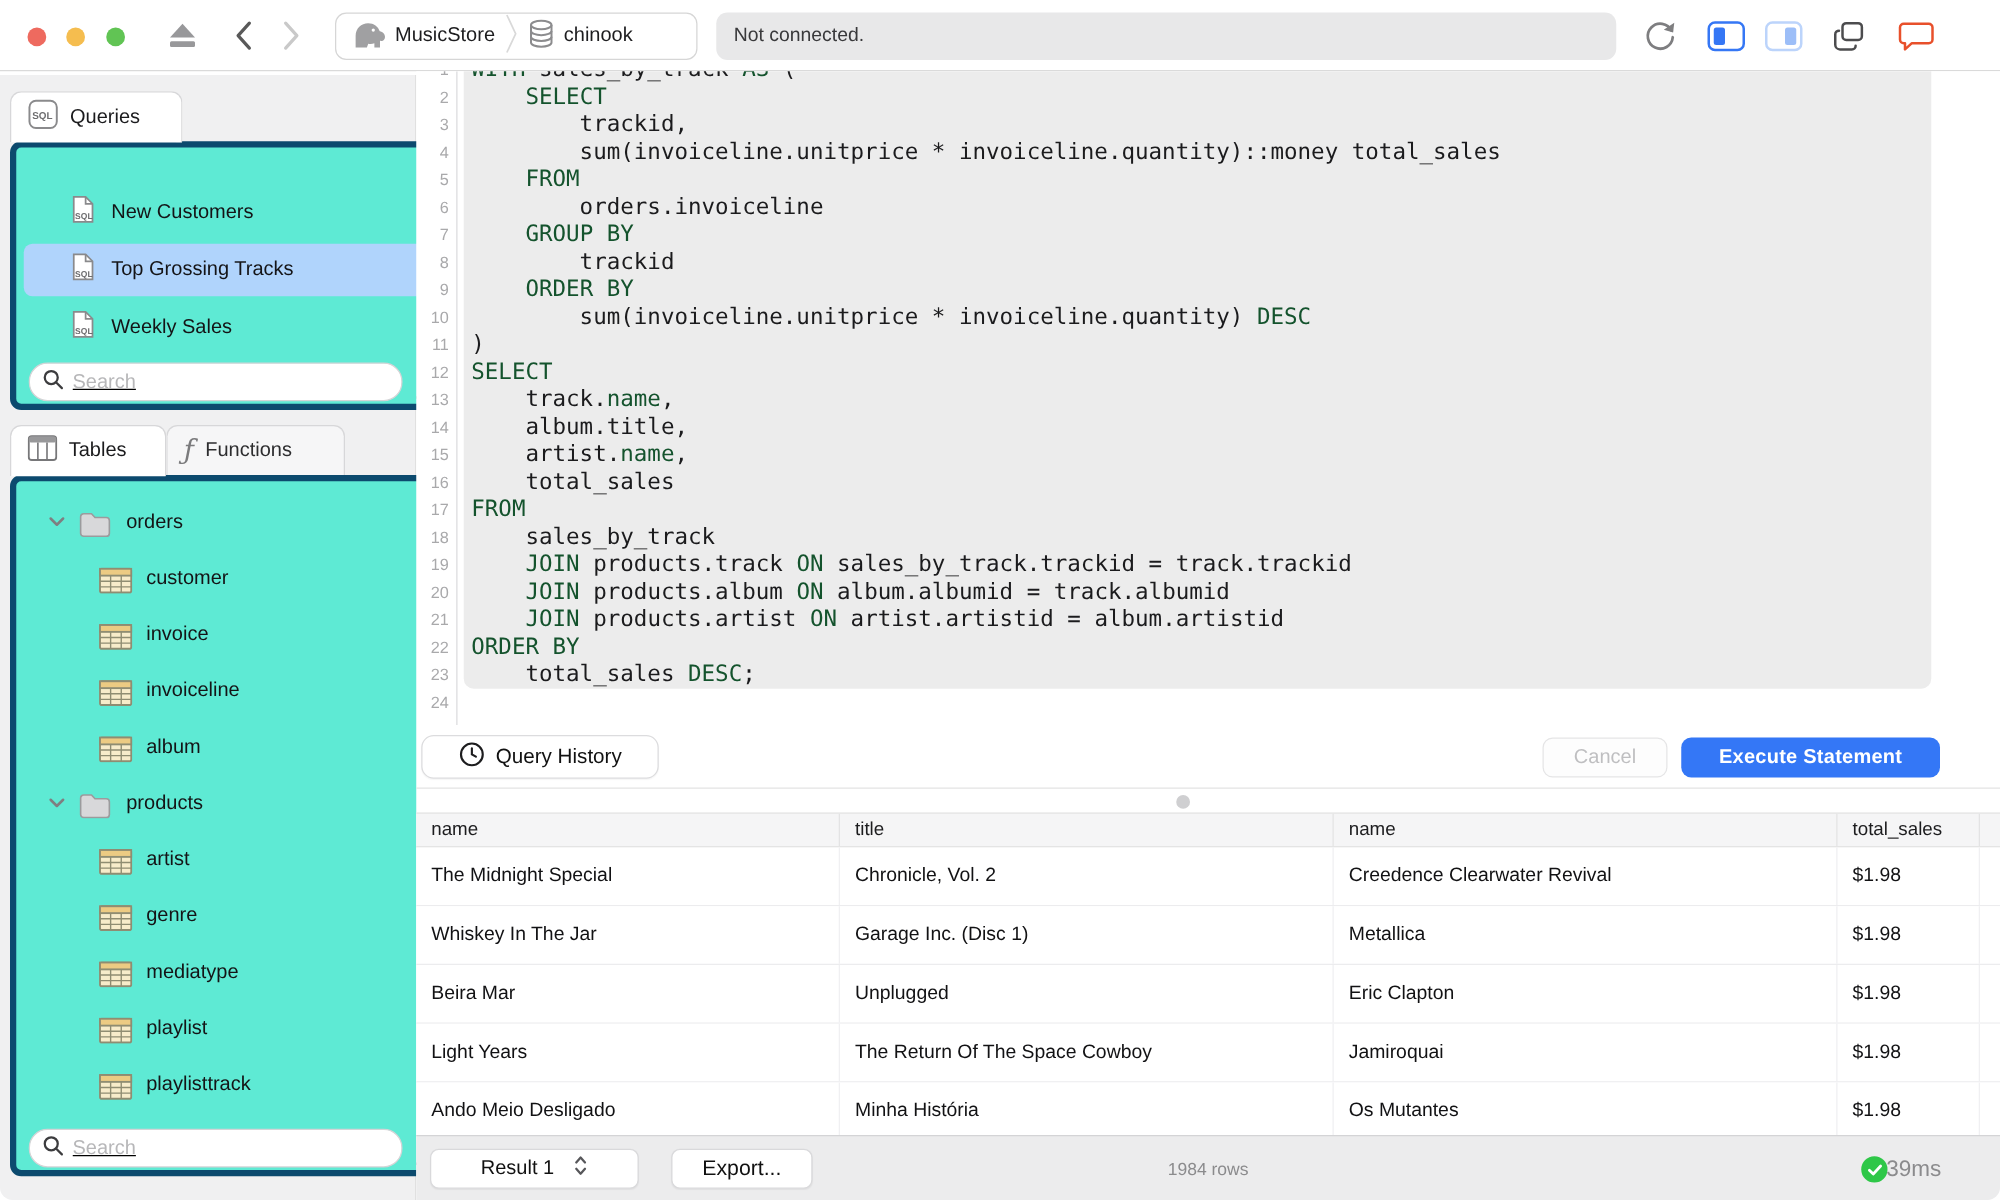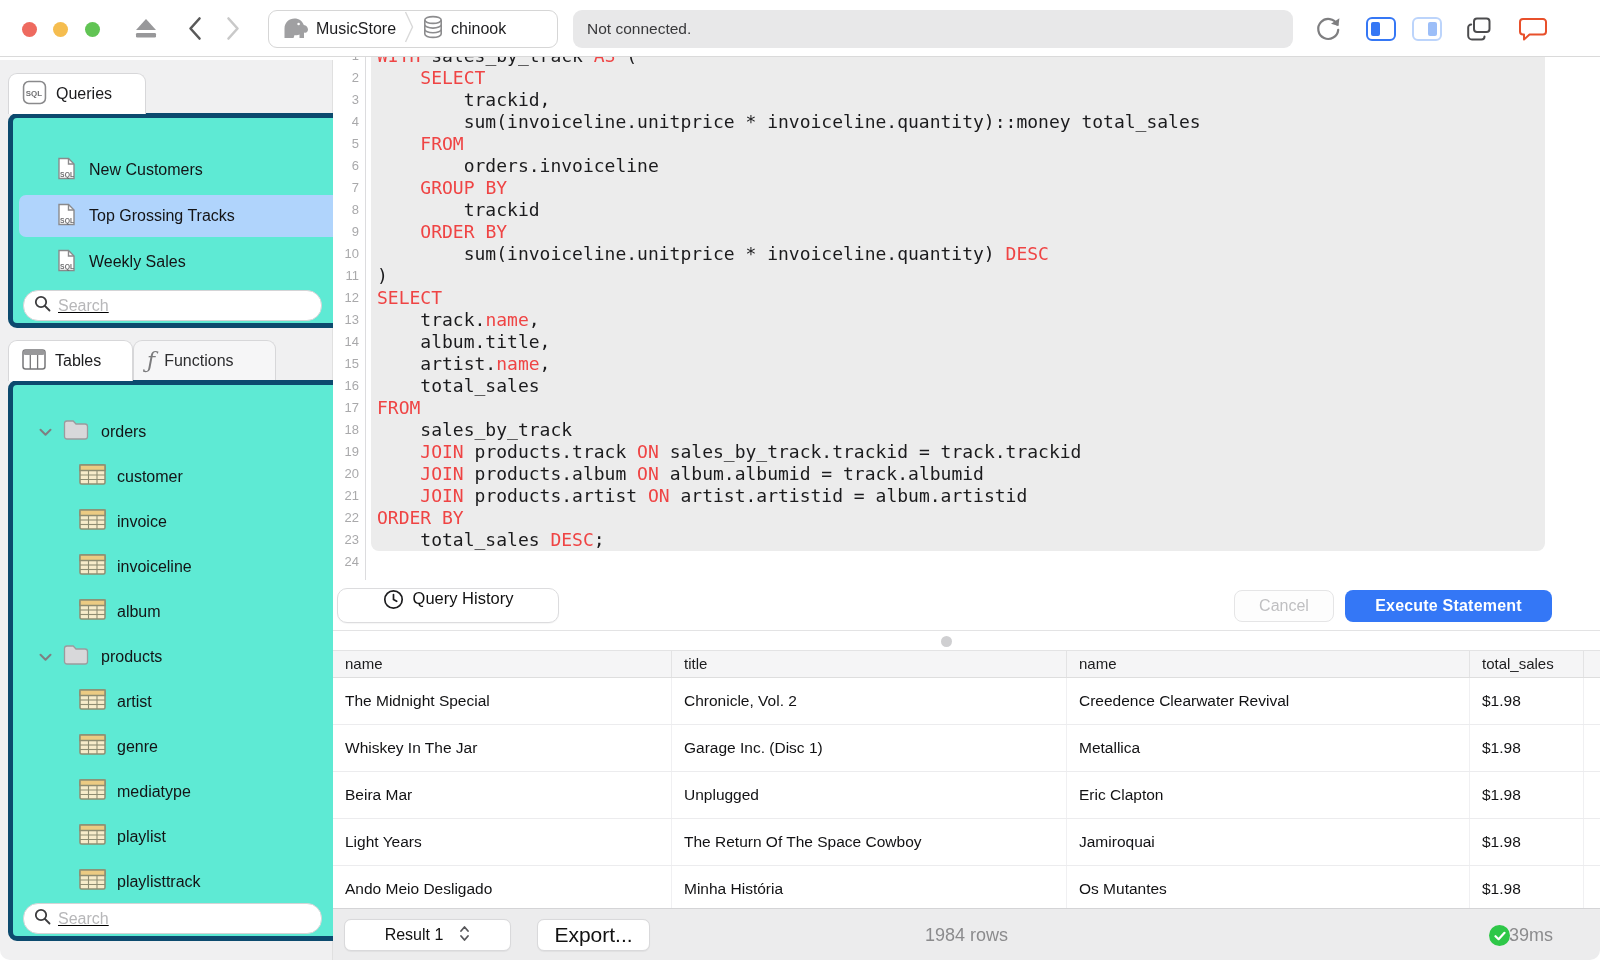--- a/index.html
+++ b/index.html
@@ -37,21 +37,21 @@
   .queries-tab { left:8px; top:13px; width:138px; }
   .tables-tab { left:8px; top:280px; width:125px; }
   .functions-tab { left:133px; top:280px; width:143px; height:40px; background:#f6f6f7; color:#2d2d2f; z-index:1; border-radius:9px 9px 0 0; }
   .fn-glyph { font-family:"DejaVu Serif", serif; font-style:italic; font-size:22px; color:#7b7b7d; line-height:1; }
 
   .q-list { position:absolute; left:6px; right:5px; top:31px; }
   .q-item { height:42px; margin-bottom:4px; border-radius:7px; display:flex; align-items:center; gap:13px; padding-left:38px; font-size:16px; color:#141416; }
   .q-item.selected { background:#b0d4fc; }
 
   .tree { position:absolute; left:6px; right:5px; top:24px; }
-  .t-row { height:45px; display:flex; align-items:center; font-size:16px; color:#141416; }
+  .t-row { height:45px; display:flex; font-size:16px; color:#141416; }
   .t-row.folder-row { padding-left:20px; }
   .t-row.folder-row .folder-ic { margin-left:11px; }
   .t-row.folder-row .t-label { margin-left:12px; }
   .t-row.table-row { padding-left:60px; }
   .t-row.table-row .t-label { margin-left:11px; }
 
   .search-row { position:absolute; left:10px; right:8px; height:31px; display:flex; align-items:center; gap:7px;text-decoration:underline; }
   .q-search { top:172px; }
   .t-search { top:518px; z-index:3; }
   .search-pill { flex:1; height:31px; background:#fff; border:1px solid #d4d4d6; border-radius:15px; display:flex; align-items:center; padding:0 10px; gap:7px; }
@@ -63,41 +63,41 @@
   .main { position:absolute; left:333px; top:57px; width:1267px; height:903px; background:#fff; }
 
   .editor { position:absolute; left:0; top:0; width:1267px; height:523px; overflow:hidden; }
   .gutter { position:absolute; left:0; top:-12px; width:26px; text-align:right; }
   .g-num { height:22px; line-height:22px; font-size:13px; color:#a9a9ab; }
   .gutter-sep { position:absolute; left:32px; top:0; bottom:0; width:1px; background:#dcdcde; }
   .stmt-bg { position:absolute; left:38px; top:-12px; width:1174px; height:506px; background:#ececec; border-radius:8px; }
   .code { position:absolute; left:44px; top:-12px; font-family:"DejaVu Sans Mono", monospace; font-size:18px; color:#1b1b1d; }
   .code-line { height:22px; line-height:22px; white-space:pre; }
   .code-line span { white-space:pre; }
-  .kw { color:#ef4444; }
-
-  .qh-btn { position:absolute; left:4px; top:531px; width:222px; height:35px; border:1px solid #dcdcde; border-radius:10px; background:#fff; display:flex; align-items:flex-start; justify-content:center; gap:9px; font-size:16.5px; color:#111; box-shadow:0 1px 1px rgba(0,0,0,.04); }
+  .kw { color:#14532d; }
+
+  .qh-btn { position:absolute; left:4px; top:531px; width:190px; height:35px; border:1px solid #dcdcde; border-radius:10px; background:#fff; display:flex; align-items:center; justify-content:center; gap:9px; font-size:16.5px; color:#111; box-shadow:0 1px 1px rgba(0,0,0,.04); }
   .cancel-btn { position:absolute; left:889px; top:533px; width:100px; height:32px; border:1px solid #e5e5e6; border-radius:8px; background:#fdfdfd; color:#bfbfc1; font-size:16px; display:flex; align-items:center; justify-content:center;margin-left:12px; }
   .exec-btn { position:absolute; left:1012px; top:533px; width:207px; height:32px; background:#3477f6; border-radius:8px; color:#fff; font-size:16px; font-weight:700; display:flex; align-items:center; justify-content:center; letter-spacing:.2px; }
 
   .splitter-line { position:absolute; left:0; top:573px; width:1267px; height:1px; background:#e3e3e4; }
   .splitter-dot { position:absolute; left:608px; top:579px; width:11px; height:11px; border-radius:50%; background:#cfcfd1; }
 
   .results-header { position:absolute; left:0; top:593px; width:1267px; height:28px; background:#f5f5f6; border-top:1px solid #e3e3e4; border-bottom:1px solid #dedede; display:flex; }
   .hcell { padding-left:12px; font-size:15px; color:#1c1c1e; line-height:26px; border-right:1px solid #e3e3e4; }
   .result-rows { position:absolute; left:0; top:621px; width:1267px; }
   .result-row { height:47px; display:flex; background:#fff; border-bottom:1px solid #ececee; }
   .cell { padding-left:12px; font-size:15.5px; color:#121214; line-height:46px; border-right:1px solid #f0f0f2; overflow:hidden; white-space:nowrap; }
   .c0 { width:339px; } .c1 { width:395px; } .c2 { width:403px; } .c3 { width:114px; }
   .spare { flex:1; border-right:none; }
 
   .status-bar { position:absolute; left:0; top:851px; width:1267px; height:52px; background:#ececed; border-top:1px solid #d4d4d6; z-index:5; }
   .result-btn { position:absolute; left:11px; top:10px; width:167px; height:32px; background:#fff; border:1px solid #d9d9db; border-radius:7px; display:flex; align-items:center; justify-content:center; gap:16px; font-size:16px; color:#111; box-shadow:0 .5px 1px rgba(0,0,0,.05); }
-  .export-btn { position:absolute; left:204px; top:10px; width:113px; height:32px; background:#fff; border:1px solid #d9d9db; border-radius:7px; display:flex; align-items:center; justify-content:center; font-size:21px; color:#111; box-shadow:0 .5px 1px rgba(0,0,0,.05); }
-  .row-count { position:absolute; left:0; right:0; top:0; height:52px; display:flex; align-items:center; justify-content:center; font-size:18px; color:#8b8b8d; }
+  .export-btn { position:absolute; left:204px; top:10px; width:113px; height:32px; background:#fff; border:1px solid #d9d9db; border-radius:7px; display:flex; align-items:center; justify-content:center; font-size:17px; color:#111; box-shadow:0 .5px 1px rgba(0,0,0,.05); }
+  .row-count { position:absolute; left:0; right:0; top:0; height:52px; display:flex; align-items:center; justify-content:center; font-size:14px; color:#8b8b8d; }
   .check-badge { position:absolute; right:90px; top:16px; width:21px; height:21px; border-radius:50%; background:#2ec748; display:flex; align-items:center; justify-content:center; }
   .timing { position:absolute; right:47px; top:0; height:52px; display:flex; align-items:center; font-size:18px; color:#8b8b8d; }
 </style>
 </head>
 <body>
 
 <div class="window">
 
   <div class="toolbar">
     <div class="tl red"></div>

